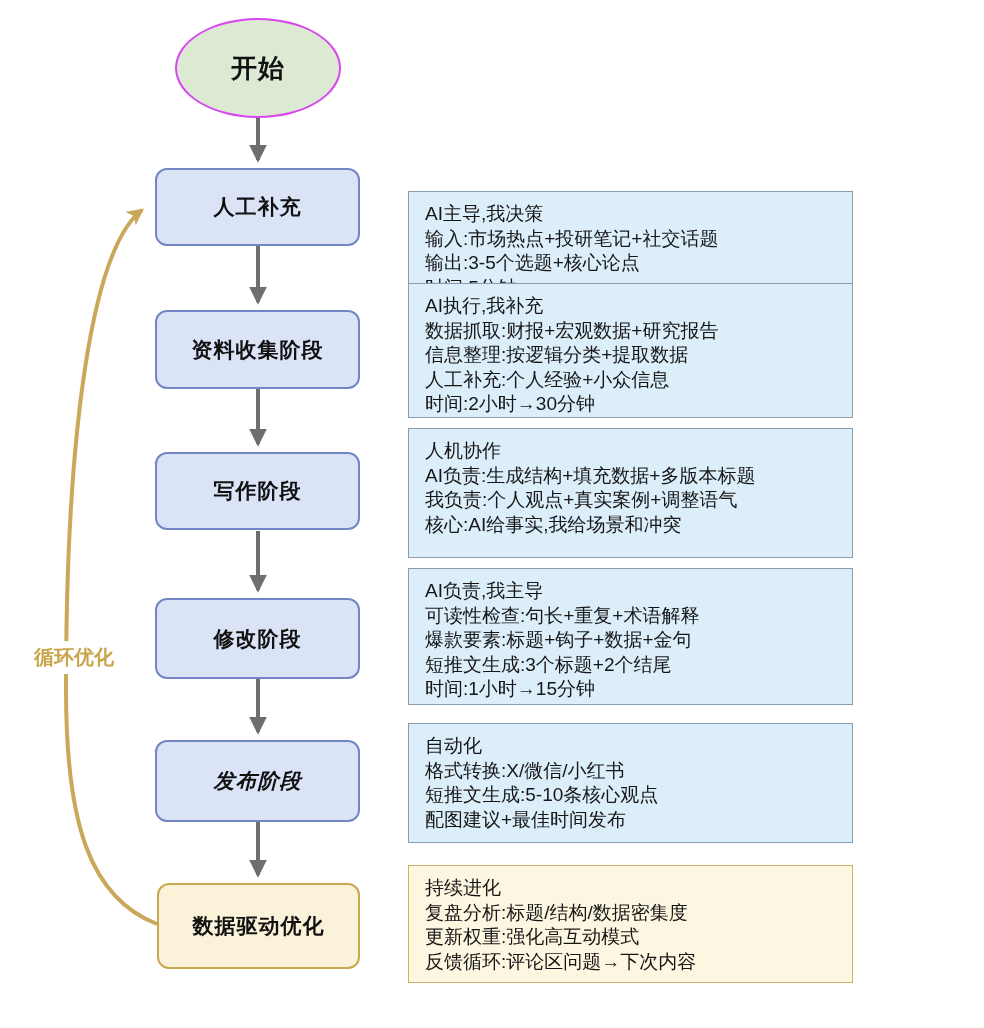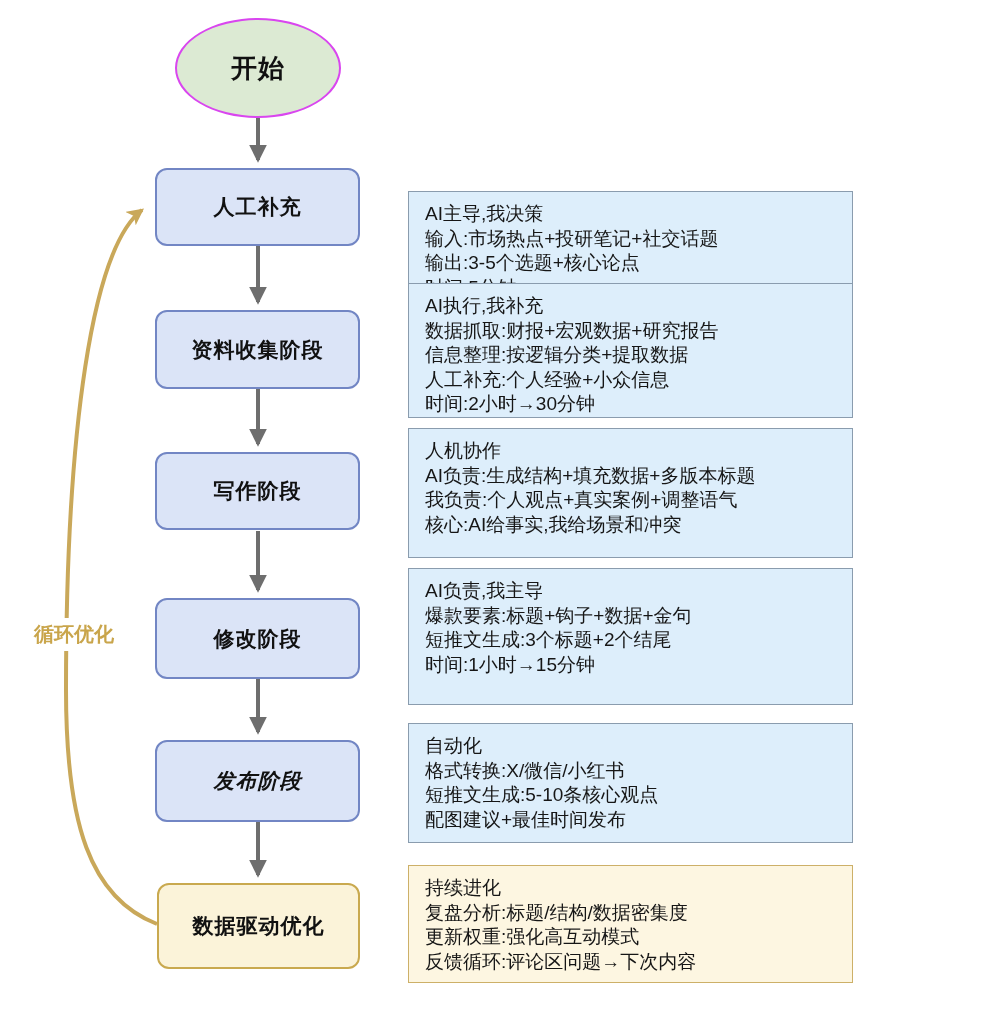--- a/index.html
+++ b/index.html
@@ -28,21 +28,21 @@
   .info.iB{top:283px;height:135px;}
   .info.iC{top:428px;height:130px;}
   .info.iD{top:568px;height:137px;}
   .info.iE{top:723px;height:120px;}
   .info.iF{top:865px;height:118px;background:#fdf6e1;border-color:#cdb068;}
 
   
   .arrows{position:absolute;left:0;top:0;width:984px;height:1028px;z-index:2;pointer-events:none;}
 
   
-  .loop-label{position:absolute;left:26px;top:618px;width:96px;z-index:3;text-align:center;
+  .loop-label{position:absolute;left:26px;top:641px;width:96px;z-index:3;text-align:center;
               font-weight:bold;font-size:20px;color:#c9a54b;background:#ffffff;padding:3px 0;}
 </style>
 </head>
 <body>
 
 <div class="canvas">
 
   <div class="node start">
     <span>开始</span>
   </div>
@@ -80,20 +80,21 @@
     <div>时间:2小时→30分钟</div>
   </div>
   <div class="info iC">
     <div>人机协作</div>
     <div>AI负责:生成结构+填充数据+多版本标题</div>
     <div>我负责:个人观点+真实案例+调整语气</div>
     <div>核心:AI给事实,我给场景和冲突</div>
   </div>
   <div class="info iD">
     <div>AI负责,我主导</div>
+    <div>可读性检查:句长+重复+术语解释</div>
     <div>爆款要素:标题+钩子+数据+金句</div>
     <div>短推文生成:3个标题+2个结尾</div>
     <div>时间:1小时→15分钟</div>
   </div>
   <div class="info iE">
     <div>自动化</div>
     <div>格式转换:X/微信/小红书</div>
     <div>短推文生成:5-10条核心观点</div>
     <div>配图建议+最佳时间发布</div>
   </div>

